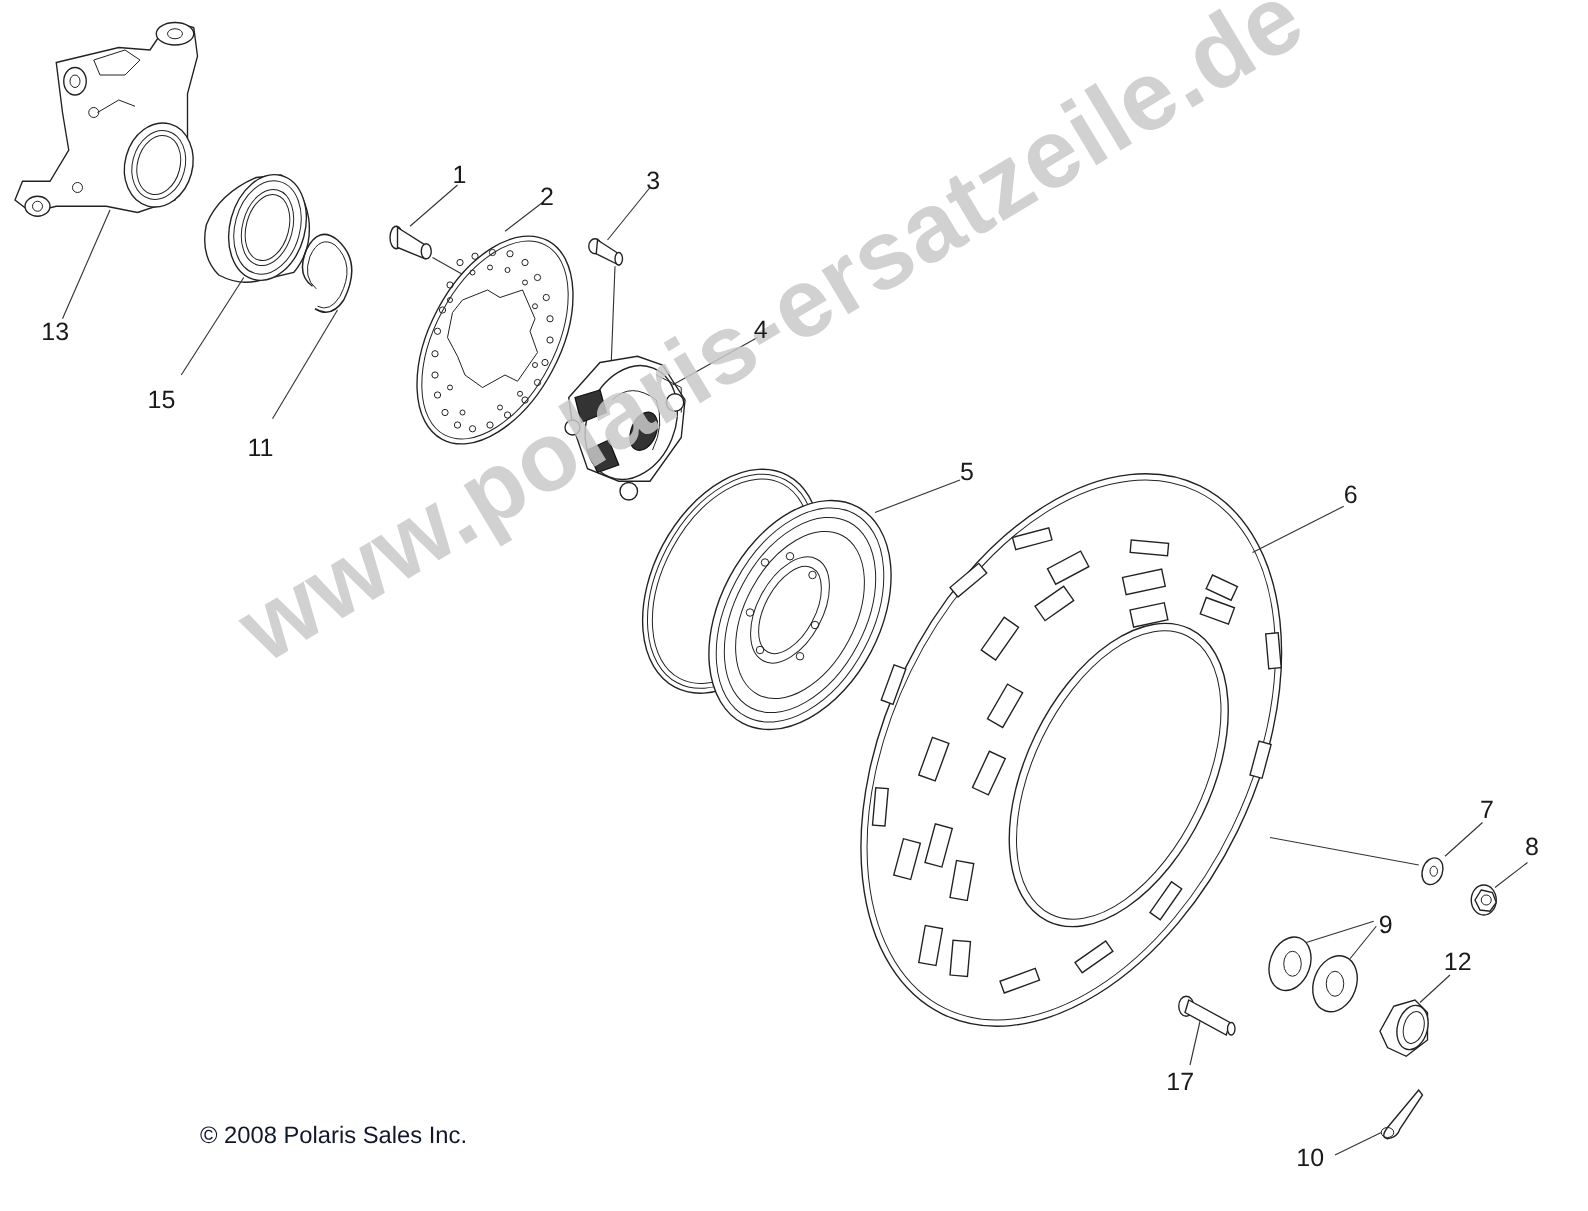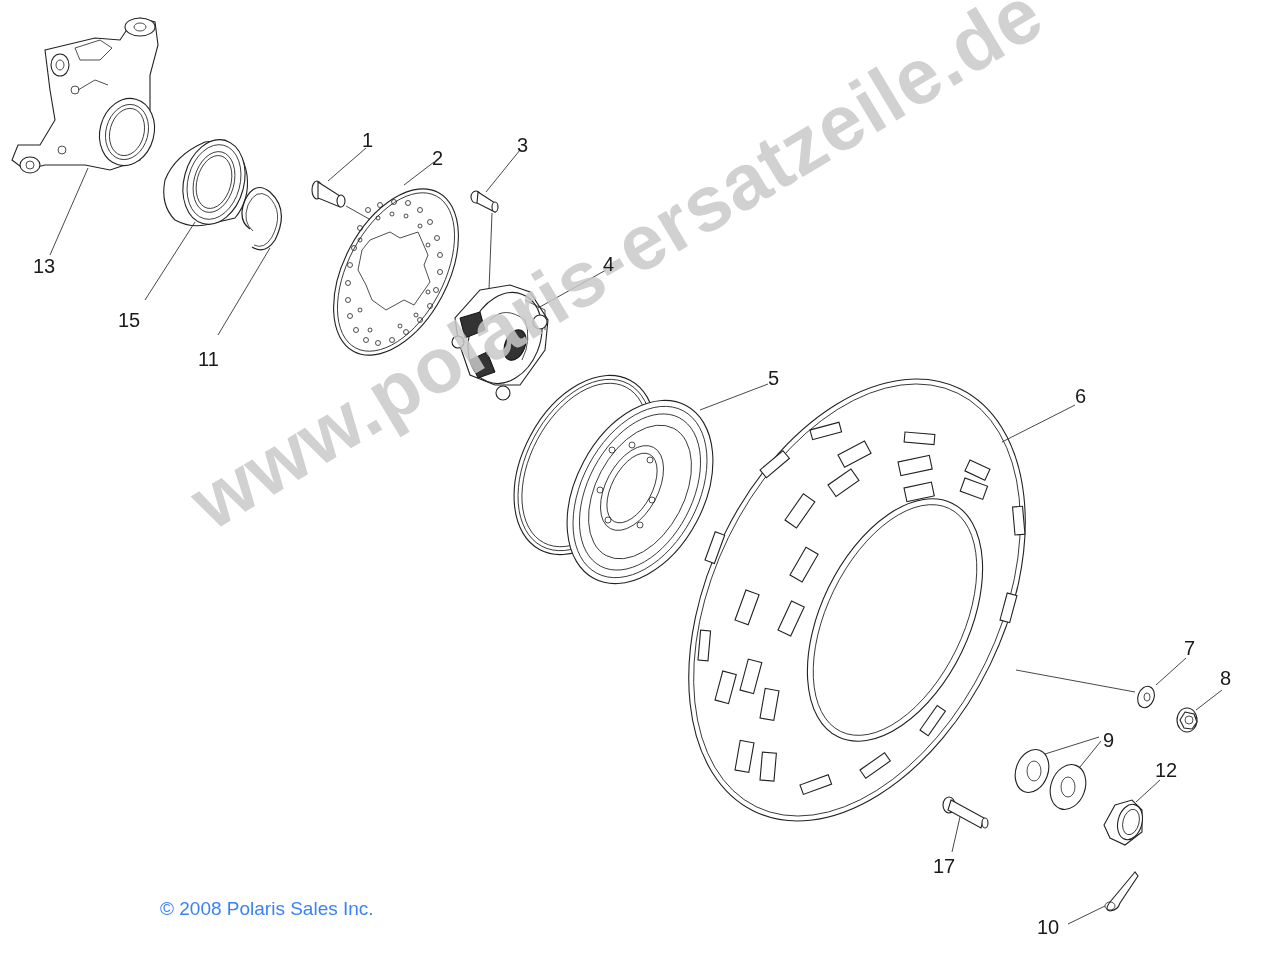--- a/index.html
+++ b/index.html
@@ -1,19 +1,19 @@
 <!DOCTYPE html>
 <html><head>
 <meta charset="utf-8">
 <style>
   html,body{margin:0;padding:0;background:#ffffff;}
   body{width:1270px;height:969px;position:relative;overflow:hidden;font-family:"Liberation Sans",sans-serif;}
   #diagram{position:absolute;left:0;top:0;width:1270px;height:969px;}
   .lbl{position:absolute;font-size:20px;color:#1a1a1a;line-height:1;font-family:"Liberation Sans",sans-serif;}
-  .copyright{position:absolute;left:160px;top:898px;font-size:19px;color:#3b82f6;font-family:"Liberation Sans",sans-serif;}
+  .copyright{position:absolute;left:160px;top:898px;font-size:19px;color:#0f172a;font-family:"Liberation Sans",sans-serif;}
   .watermark{position:absolute;left:175px;top:470px;font-size:78px;font-weight:bold;color:#c9c9c9;opacity:0.85;
     transform-origin:0 0;transform:rotate(-31deg);white-space:nowrap;font-family:"Liberation Sans",sans-serif;letter-spacing:1px;pointer-events:none;}
   svg .ln{fill:none;stroke:#222;stroke-width:1.2;}
   svg .th{fill:none;stroke:#222;stroke-width:0.8;}
   svg .ld{fill:none;stroke:#333;stroke-width:0.9;}
   svg .wf{fill:#fff;stroke:#222;stroke-width:1.1;}
   svg .dk{fill:#333;stroke:#111;stroke-width:1;}
 </style>
 </head>
 <body>

